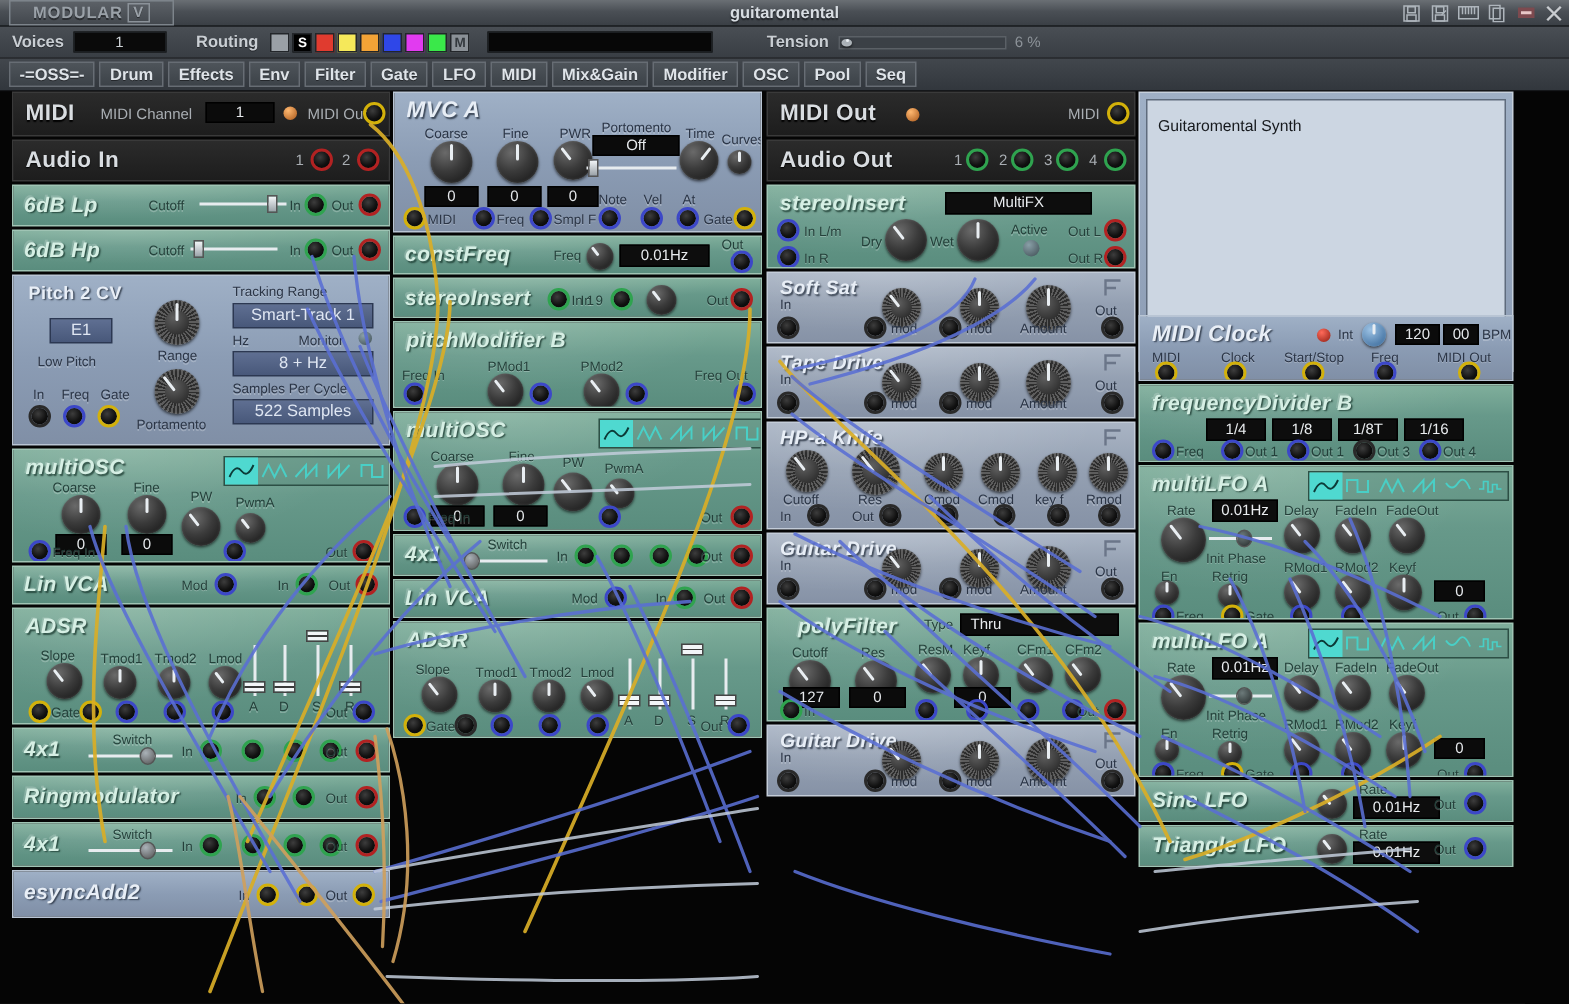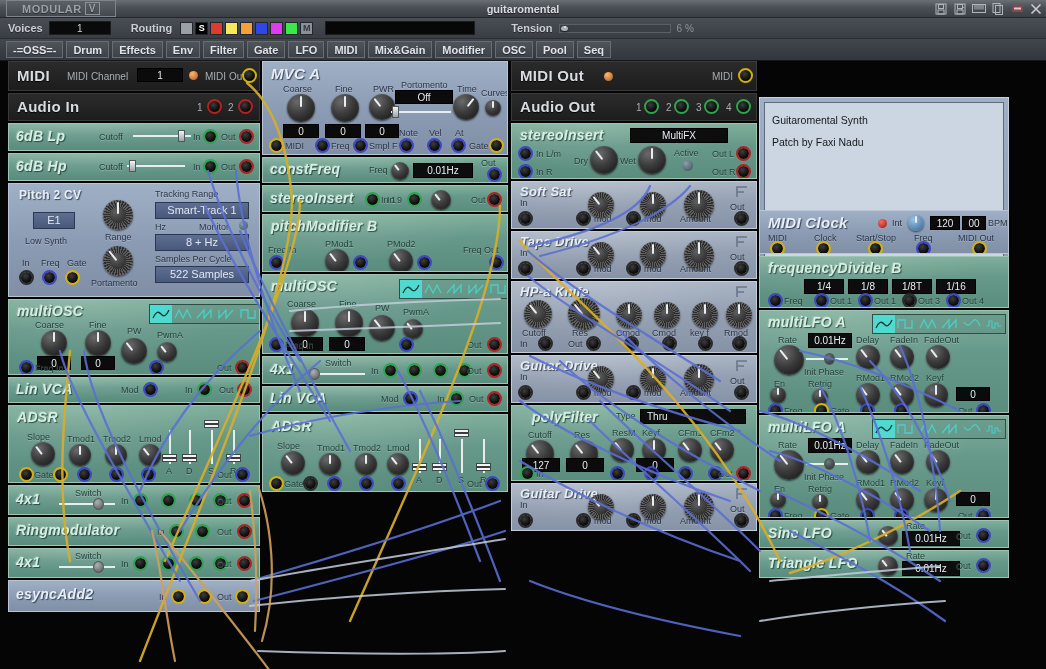--- a/index.html
+++ b/index.html
@@ -193,21 +193,21 @@
   .led { width:9px;height:9px;border-radius:50%; display:inline-block; }
   .led.orange { background:radial-gradient(circle at 35% 30%,#ffb870,#a8571a); }
   .led.red { background:radial-gradient(circle at 35% 30%,#ff6a5a,#8e1d12); }
   .led.grey { background:radial-gradient(circle at 35% 30%,#8aa0a8,#3d4c52); }
   .abs { position:absolute; }
 
   
   .notes-panel {
     position:absolute; left:0; top:0; width:250px; height:187px;
     background:linear-gradient(180deg,#9fb0c6,#8c9cb4);
-    border:1px solid #c6d0dc; padding:4px;margin-top:36px;
+    border:1px solid #c6d0dc; padding:4px;
   }
   .notes-inner {
     width:100%; height:100%; background:#ccd6e2; border:1px solid #5e6b7c;
     padding:6px 7px; color:#16191d; font-size:10.5px; line-height:22px;
   }
   .cables { position:absolute; left:0; top:61px; width:1046px; height:608px; pointer-events:none; }
 </style>
 </head>
 <body>
 
@@ -349,21 +349,21 @@
         </div>
         <span class="lbl abs" style="left:184px; top:8px">In</span>
         <span class="jack green abs" style="left:196px; top:7px"></span>
         <span class="lbl abs" style="left:212px; top:8px">Out</span>
         <span class="jack red abs" style="left:232px; top:7px"></span>
       </div>
 
       <div class="mod blue" style="height:114px">
         <span class="mod-title abs" style="left:10px; top:4px; font-style:normal; font-size:12px">Pitch 2 CV</span>
         <div class="blue-field abs" style="left:24px; top:28px; width:42px">E1</div>
-        <span class="lbl abs" style="left:16px; top:52px">Low Synth</span>
+        <span class="lbl abs" style="left:16px; top:52px">Low Pitch</span>
         <span class="knob ridged r-c abs" style="left:94px; top:16px; width:30px; height:30px"></span>
         <span class="lbl abs" style="left:96px; top:48px">Range</span>
         <span class="knob ridged r-l abs" style="left:94px; top:62px; width:30px; height:30px"></span>
         <span class="lbl abs" style="left:82px; top:94px">Portamento</span>
         <span class="lbl abs" style="left:146px; top:5px">Tracking Range</span>
         <div class="blue-field abs" style="left:146px; top:18px; width:94px">Smart-Track 1</div>
         <span class="lbl abs" style="left:146px; top:38px">Hz</span>
         <span class="lbl abs" style="left:190px; top:38px">Monitor</span>
         <span class="led grey abs" style="left:230px; top:37px"></span>
         <div class="blue-field abs" style="left:146px; top:50px; width:94px">8 + Hz</div>
@@ -882,21 +882,20 @@
           </svg>
       </div>
     </div>
 
     <div class="col col4">
 
       <div style="position:relative; height:147px; margin-bottom:2px">
         <div class="notes-panel">
           <div class="notes-inner">
             <div>Guitaromental Synth</div>
-            <div>Patch by Faxi Nadu</div>
           </div>
         </div>
       </div>
 
       <div class="mod blue" style="height:44px">
         <span class="mod-title abs" style="left:8px; top:3px; font-size:15px">MIDI Clock</span>
         <span class="led red abs" style="left:118px; top:8px"></span>
         <span class="lbl abs" style="left:132px; top:7px">Int</span>
         <span class="knob r-c abs" style="left:148px; top:4px; width:16px; height:16px; background:radial-gradient(circle at 35% 30%,#9cc2e4,#2d5f92)"></span>
         <div class="num-field abs" style="left:170px; top:5px; width:30px">120</div>

